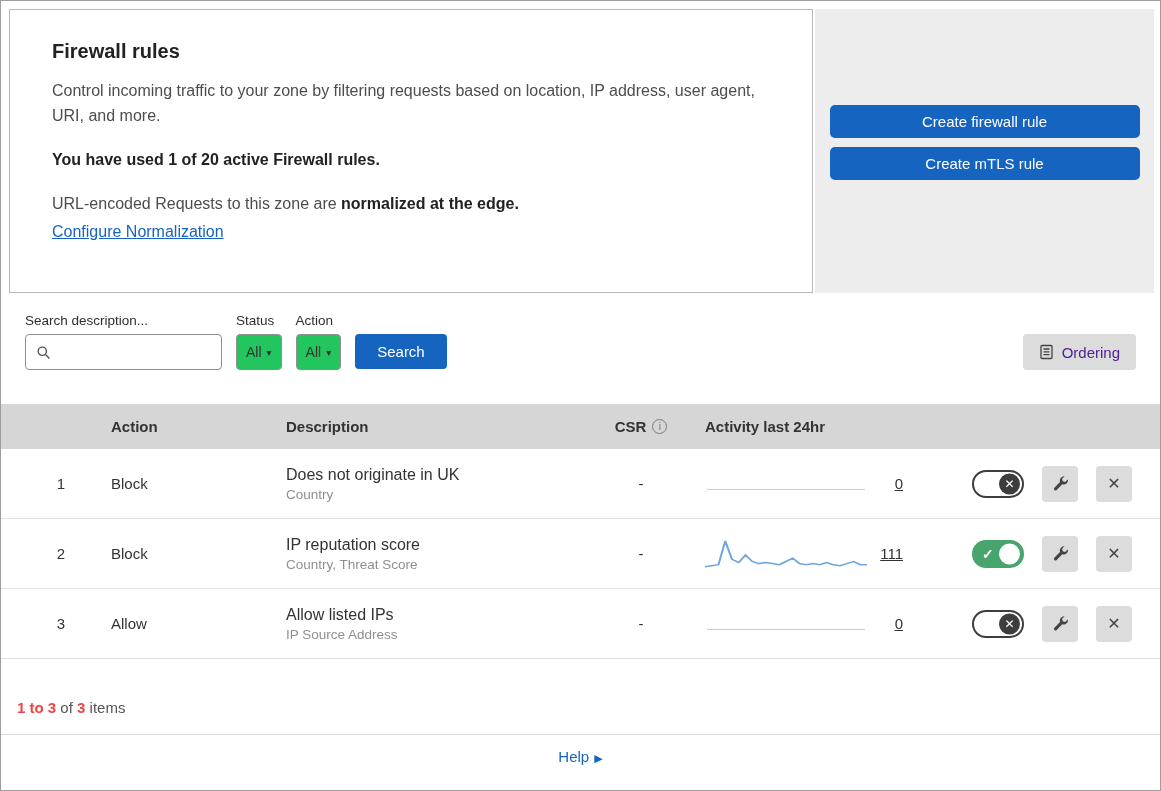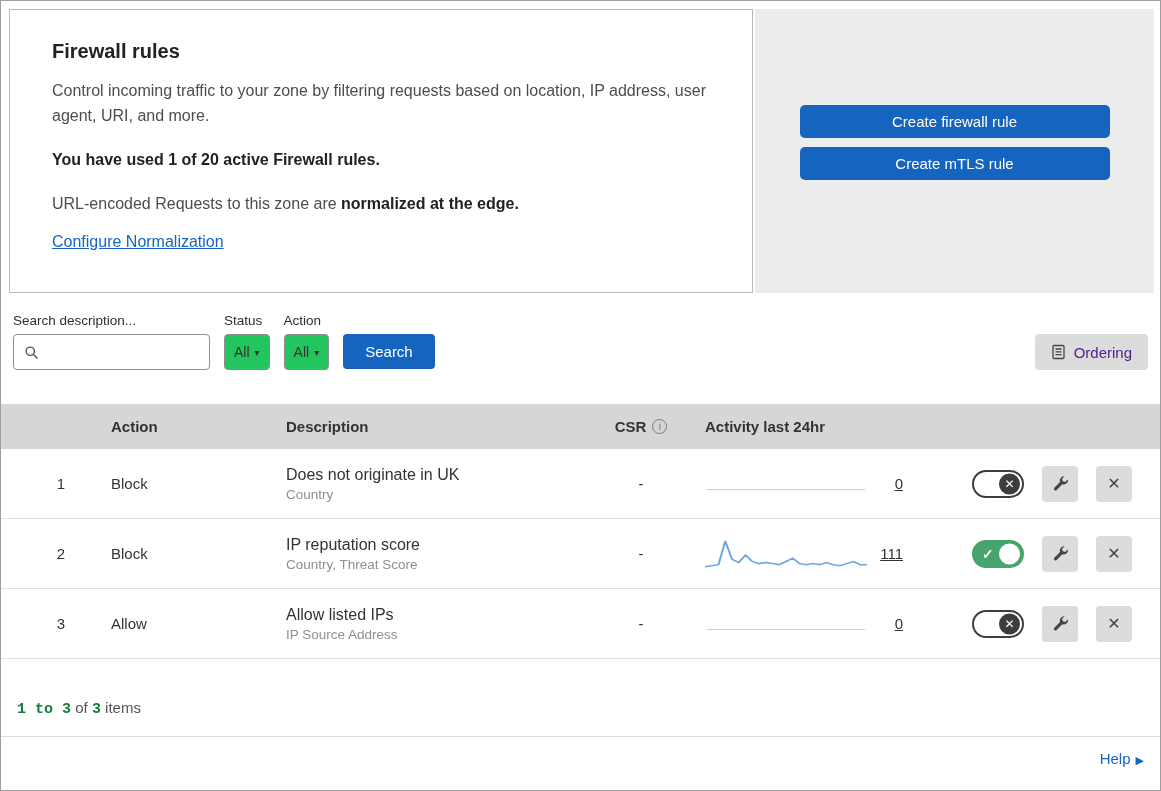--- a/index.html
+++ b/index.html
@@ -1,32 +1,32 @@
 <!DOCTYPE html>
 <html><head>
 <meta charset="utf-8">
 <style>
   * { box-sizing: border-box; }
   body { margin:0; background:#fff; font-family:"Liberation Sans", sans-serif; color:#333; }
   .page { width:1161px; height:791px; border:1px solid #9e9e9e; background:#fff; overflow:hidden; }
 
   
   .top-row { display:flex; height:292px; }
-  .intro-card { margin:8px 0 0 8px; width:744px; border:1px solid #b8b8b8; background:#fff; padding:30px 42px; }
+  .intro-card { margin:8px 0 0 8px; width:804px; border:1px solid #b8b8b8; background:#fff; padding:30px 42px; }
   .intro-title { font-size:20px; font-weight:700; color:#222; margin:0 0 16px; }
   .intro-desc { font-size:16px; color:#4d4d4d; line-height:1.55; margin:0 0 22px; max-width:724px; }
   .intro-usage { font-size:16px; font-weight:700; color:#222; margin:0 0 26px; }
-  .intro-norm { font-size:16px; color:#4d4d4d; margin:0 0 20px; }
+  .intro-norm { font-size:16px; color:#4d4d4d; margin:0 0 10px; }
   .intro-norm strong { color:#222; }
   .intro-link { font-size:16px; color:#1565c0; text-decoration:underline; cursor:pointer; display:inline-block; }
   .cta-panel { flex:1; margin:8px 6px 0 2px; background:#ededed; display:flex; flex-direction:column; align-items:center; gap:9px; padding-top:96px; }
   .btn-primary { width:310px; height:33px; background:#1565c0; color:#fff; font-size:15px; border:none; border-radius:5px; cursor:pointer; font-family:Liberation Sans, sans-serif; }
 
   
-  .toolbar { display:flex; justify-content:space-between; align-items:flex-end; padding:20px 12px 34px; }
+  .toolbar { display:flex; justify-content:space-between; align-items:flex-end; padding:20px 24px 34px; }
   .filter-group { display:flex; align-items:flex-end; gap:14px; }
   .field { display:flex; flex-direction:column; gap:6px; }
   .field-label { font-size:13.5px; color:#2e2e2e; }
   .search-box { width:197px; height:36px; border:1px solid #8f8f8f; border-radius:4px; display:flex; align-items:center; padding:0 10px; background:#fff; }
   .search-box input { border:none; outline:none; flex:1; width:100%; font-size:14px; font-family:inherit; margin-left:8px; }
   .dropdown { height:36px; border:1px solid #8f8f8f; border-radius:4px; background:#22c55e; display:flex; align-items:center; gap:5px; padding:0 9px; font-size:14px; cursor:pointer; }
   .caret { font-size:10px; color:#333; }
   .btn-search { height:35px; padding:0 22px; background:#1565c0; color:#fff; border:none; border-radius:4px; font-size:15px; cursor:pointer; font-family:inherit; margin-bottom:1px; }
   .btn-ordering { height:36px; padding:0 16px; background:#dcdcdc; border:none; border-radius:4px; font-size:15px; color:#4c1d95; display:inline-flex; align-items:center; gap:8px; cursor:pointer; font-family:inherit; }
 
@@ -56,22 +56,22 @@
   .toggle.off .knob { background:#3d3d3d; }
   .toggle.on  .knob { background:#fff; }
   .x-icon { color:#fff; font-size:12px; line-height:1; }
   .check-icon { position:absolute; left:8px; top:50%; transform:translateY(-50%); color:#fff; font-size:14px; font-weight:700; line-height:1; }
 
   .icon-btn { width:36px; height:36px; background:#dcdcdc; border:none; border-radius:4px; display:inline-flex; align-items:center; justify-content:center; cursor:pointer; color:#444; font-size:16px; font-family:inherit; }
 
   .info-icon { display:inline-block; width:15px; height:15px; border:1px solid #7a7a7a; border-radius:50%; color:#7a7a7a; font-size:10.5px; line-height:13px; text-align:center; font-weight:400; margin-left:6px; vertical-align:2px; }
 
   .table-footer { padding:40px 16px 18px; font-size:15px; color:#555; border-bottom:1px solid #dcdcdc; }
-  .table-footer strong { color:#15803d;font-family:Liberation Mono, monospace; }
-  .help-bar { padding:13px 16px; text-align:right; }
+  .table-footer strong { color:#ef4444; }
+  .help-bar { padding:13px 16px; text-align:center; }
   .help-link { color:#1565c0; font-size:15px; cursor:pointer; text-decoration:none; }
   .help-arrow { color:#1565c0; font-size:11px; margin-left:5px; }
 </style>
 </head>
 <body>
 
 <div class="page">
 
   <div class="top-row">
     <div class="intro-card">

